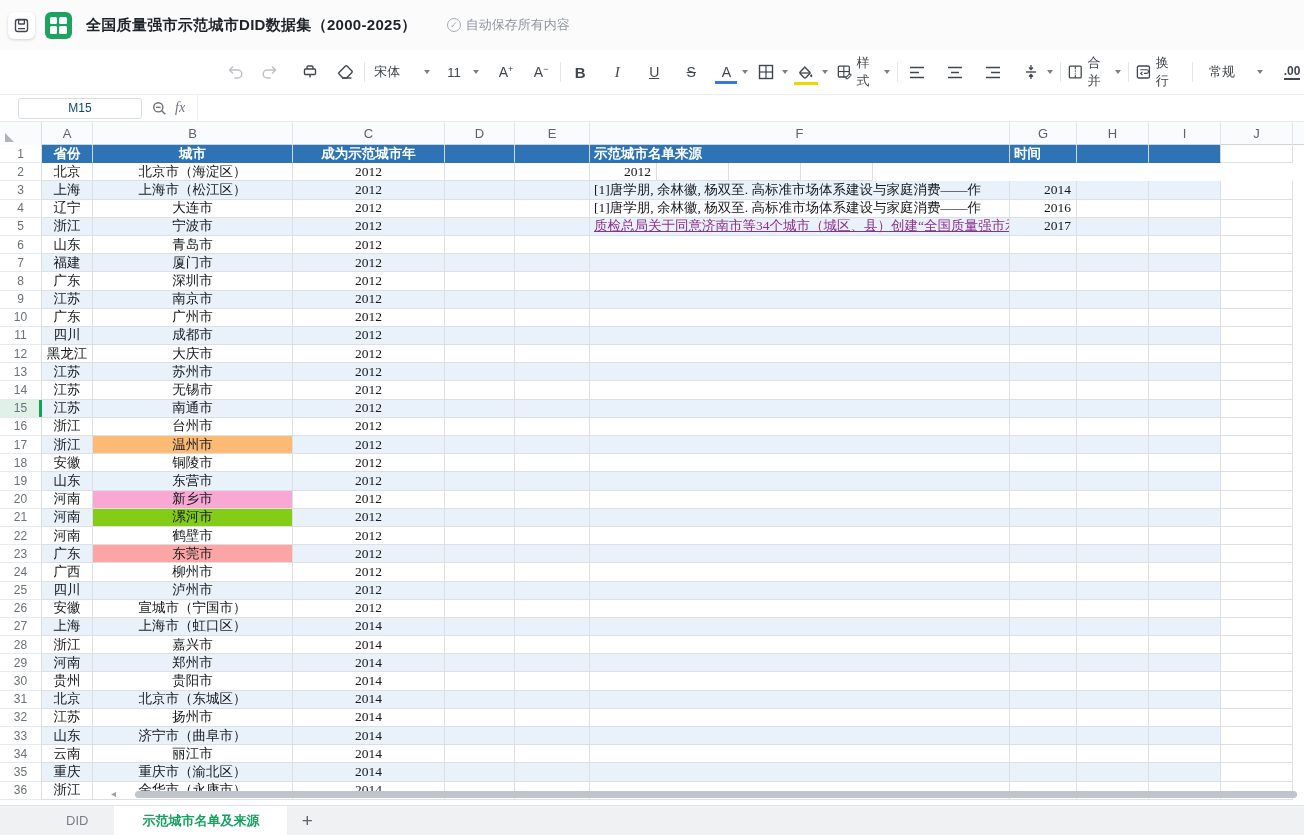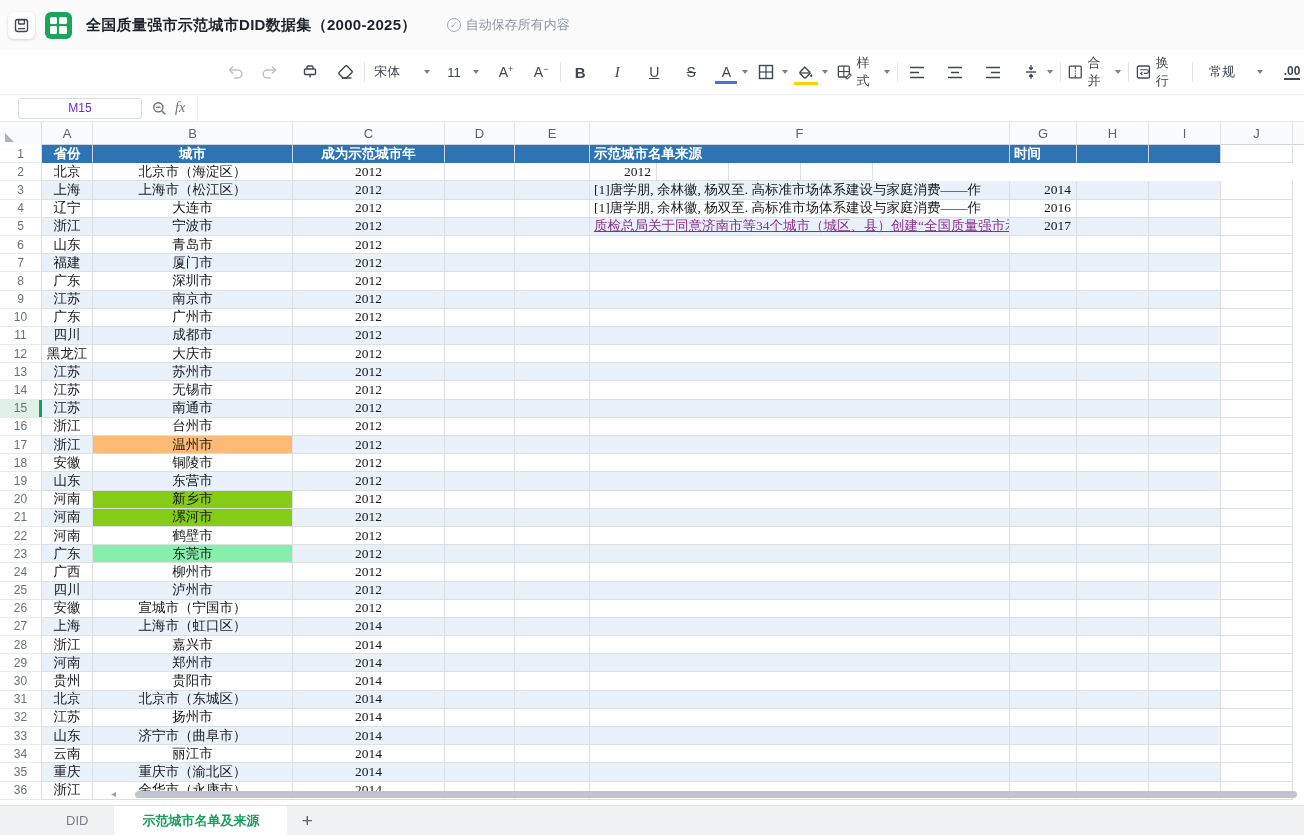--- a/index.html
+++ b/index.html
@@ -35,21 +35,21 @@
   .fontcolor::after { content:""; position:absolute; left:1px; right:1px; bottom:2px; height:3px; background:#3b76e0; }
   .fillicon { position:relative; padding:0 1px; }
   .fillicon::after { content:""; position:absolute; left:0px; right:0px; bottom:1px; height:3px; background:#f5d400; }
   .tb-label { font-size:13px; margin-left:4px; color:#41464d; }
   .numfmt { font-size:13px; width:66px; display:flex; justify-content:space-between; align-items:center; padding:0 4px; }
   .dec00 { font-size:12px; font-weight:600; border-bottom:2px solid #41464d; padding-bottom:0px; letter-spacing:0; }
   svg.icn { display:block; }
 
   
   .fbar { position:absolute; left:0; top:95px; width:1304px; height:27px; background:#fff; border-bottom:1px solid #e8eaed; display:flex; align-items:center; }
-  .namebox { width:124px; height:21px; margin-left:18px; border:1px solid #d9dce0; border-radius:3px; background:#fff; display:flex; align-items:center; justify-content:center; font-size:12px; color:#6d28d9; }
+  .namebox { width:124px; height:21px; margin-left:18px; border:1px solid #d9dce0; border-radius:3px; background:#fff; display:flex; align-items:center; justify-content:center; font-size:12px; color:#0c4a6e; }
   .fx { font-style:italic; font-family:"Liberation Serif",serif; font-size:14px; color:#6b7079; margin:0 8px; }
   .fml-input { flex:1; height:100%; border-left:1px solid #eceef0; margin-left:4px; }
 
   
   .grid { position:absolute; left:0; top:122px; width:1304px; height:683px; background:#fff; overflow:hidden; }
   .colhead { display:flex; height:23px; background:#fafbfc; border-bottom:1px solid #cfd4d9; }
   .corner { position:relative; width:42px; height:23px; border-right:1px solid #dadde1; background:#fafbfc; }
   .corner .tri { position:absolute; left:5px; bottom:3px; width:0; height:0; border-left:9px solid transparent; border-bottom:9px solid #aeb3ba; transform:rotate(90deg); }
   .colcell { display:flex; align-items:center; justify-content:center; font-size:13px; color:#5f6368; border-right:1px solid #e1e4e8; height:23px; }
   .rows-wrap { position:relative; }
@@ -537,21 +537,21 @@
           <div class="cell" style="width: 75px; background: rgb(233, 241, 251);"></div>
           <div class="cell al" style="width: 420px; background: rgb(233, 241, 251);"></div>
           <div class="cell ar" style="width: 67px; background: rgb(233, 241, 251);"></div>
           <div class="cell" style="width: 72px; background: rgb(233, 241, 251);"></div>
           <div class="cell" style="width: 72px; background: rgb(233, 241, 251);"></div>
           <div class="cell" style="width: 72px;"></div>
         </div>
         <div class="row">
           <div class="gut">20</div>
           <div class="cell" style="width: 51px; background: rgb(255, 255, 255);">河南</div>
-          <div class="cell" style="width: 200px; background: #84cc16;">新乡市</div>
+          <div class="cell" style="width: 200px; background: #f9a8d4;">新乡市</div>
           <div class="cell" style="width: 152px; background: rgb(255, 255, 255);">2012</div>
           <div class="cell" style="width: 70px; background: rgb(255, 255, 255);"></div>
           <div class="cell" style="width: 75px; background: rgb(255, 255, 255);"></div>
           <div class="cell al" style="width: 420px; background: rgb(255, 255, 255);"></div>
           <div class="cell ar" style="width: 67px; background: rgb(255, 255, 255);"></div>
           <div class="cell" style="width: 72px; background: rgb(255, 255, 255);"></div>
           <div class="cell" style="width: 72px; background: rgb(255, 255, 255);"></div>
           <div class="cell" style="width: 72px;"></div>
         </div>
         <div class="row">
@@ -576,21 +576,21 @@
           <div class="cell" style="width: 75px; background: rgb(255, 255, 255);"></div>
           <div class="cell al" style="width: 420px; background: rgb(255, 255, 255);"></div>
           <div class="cell ar" style="width: 67px; background: rgb(255, 255, 255);"></div>
           <div class="cell" style="width: 72px; background: rgb(255, 255, 255);"></div>
           <div class="cell" style="width: 72px; background: rgb(255, 255, 255);"></div>
           <div class="cell" style="width: 72px;"></div>
         </div>
         <div class="row">
           <div class="gut">23</div>
           <div class="cell" style="width: 51px; background: rgb(233, 241, 251);">广东</div>
-          <div class="cell" style="width: 200px; background: #86efac;">东莞市</div>
+          <div class="cell" style="width: 200px; background: #fca5a5;">东莞市</div>
           <div class="cell" style="width: 152px; background: rgb(233, 241, 251);">2012</div>
           <div class="cell" style="width: 70px; background: rgb(233, 241, 251);"></div>
           <div class="cell" style="width: 75px; background: rgb(233, 241, 251);"></div>
           <div class="cell al" style="width: 420px; background: rgb(233, 241, 251);"></div>
           <div class="cell ar" style="width: 67px; background: rgb(233, 241, 251);"></div>
           <div class="cell" style="width: 72px; background: rgb(233, 241, 251);"></div>
           <div class="cell" style="width: 72px; background: rgb(233, 241, 251);"></div>
           <div class="cell" style="width: 72px;"></div>
         </div>
         <div class="row">

